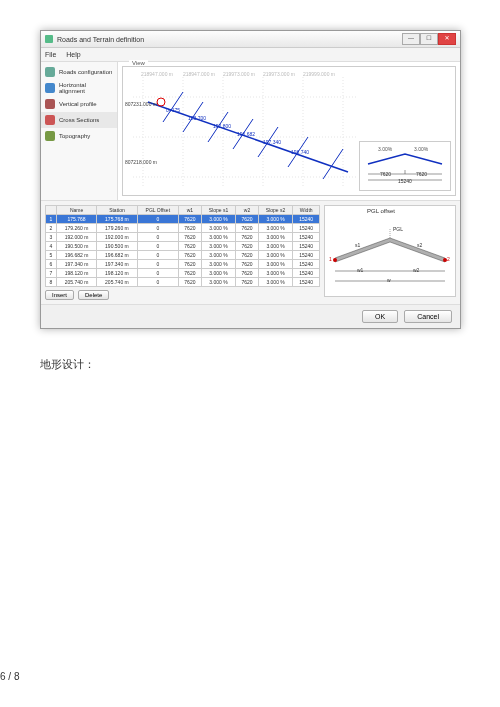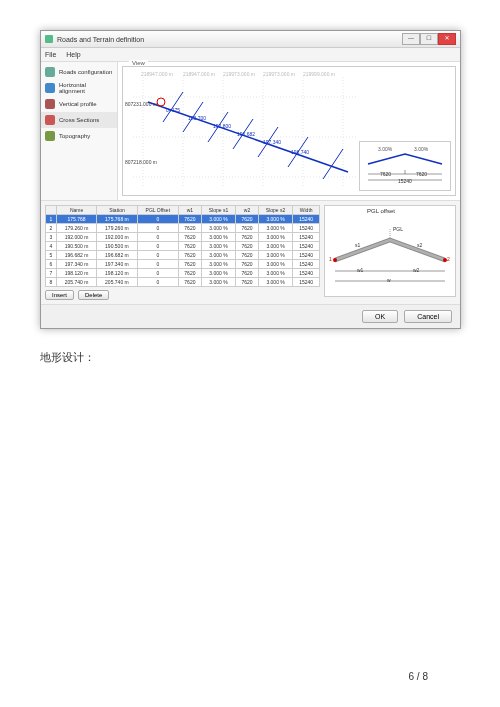--- a/index.html
+++ b/index.html
@@ -27,22 +27,22 @@
 .table-wrap{flex:1}
 .tbl{width:100%;border-collapse:collapse;font-size:5px;background:#fff}
 .tbl th,.tbl td{border:1px solid #ccc;padding:1px 2px;text-align:center;white-space:nowrap}
 .tbl th{background:#f0f0f0;font-weight:normal}
 .tbl tr.sel td{background:#3a76d6;color:#fff}
 .tbl-btns{margin-top:3px;display:flex;gap:4px}
 .btn-small{font-size:6px;padding:1px 6px;border:1px solid #aaa;background:linear-gradient(#fff,#e5e5e5);border-radius:2px}
 .cross-large{width:130px;height:90px;border:1px solid #ccc;background:#fff;position:relative}
 .footer-btns{display:flex;justify-content:flex-end;gap:6px;padding:5px 8px;background:#f0f0f0;border-top:1px solid #ddd}
 .btn{font-size:7px;padding:2px 12px;border:1px solid #aaa;background:linear-gradient(#fff,#e5e5e5);border-radius:2px}
-.caption-text{margin-top:21px;font-size:11px;color:#333}
-.page-number{position:absolute;bottom:25px;left:0;width:428px;text-align:right;font-size:10px;color:#333}
+.caption-text{margin-top:28px;font-size:11px;color:#333}
+.page-number{position:absolute;bottom:25px;left:0;width:428px;text-align:left;font-size:10px;color:#333}
 </style>
 </head>
 <body>
 
 <div class="page">
   <div class="window">
     <div class="titlebar">
       <div class="titlebar-icon"></div>
       <div class="titlebar-title">Roads and Terrain definition</div>
       <div class="titlebar-btns">

